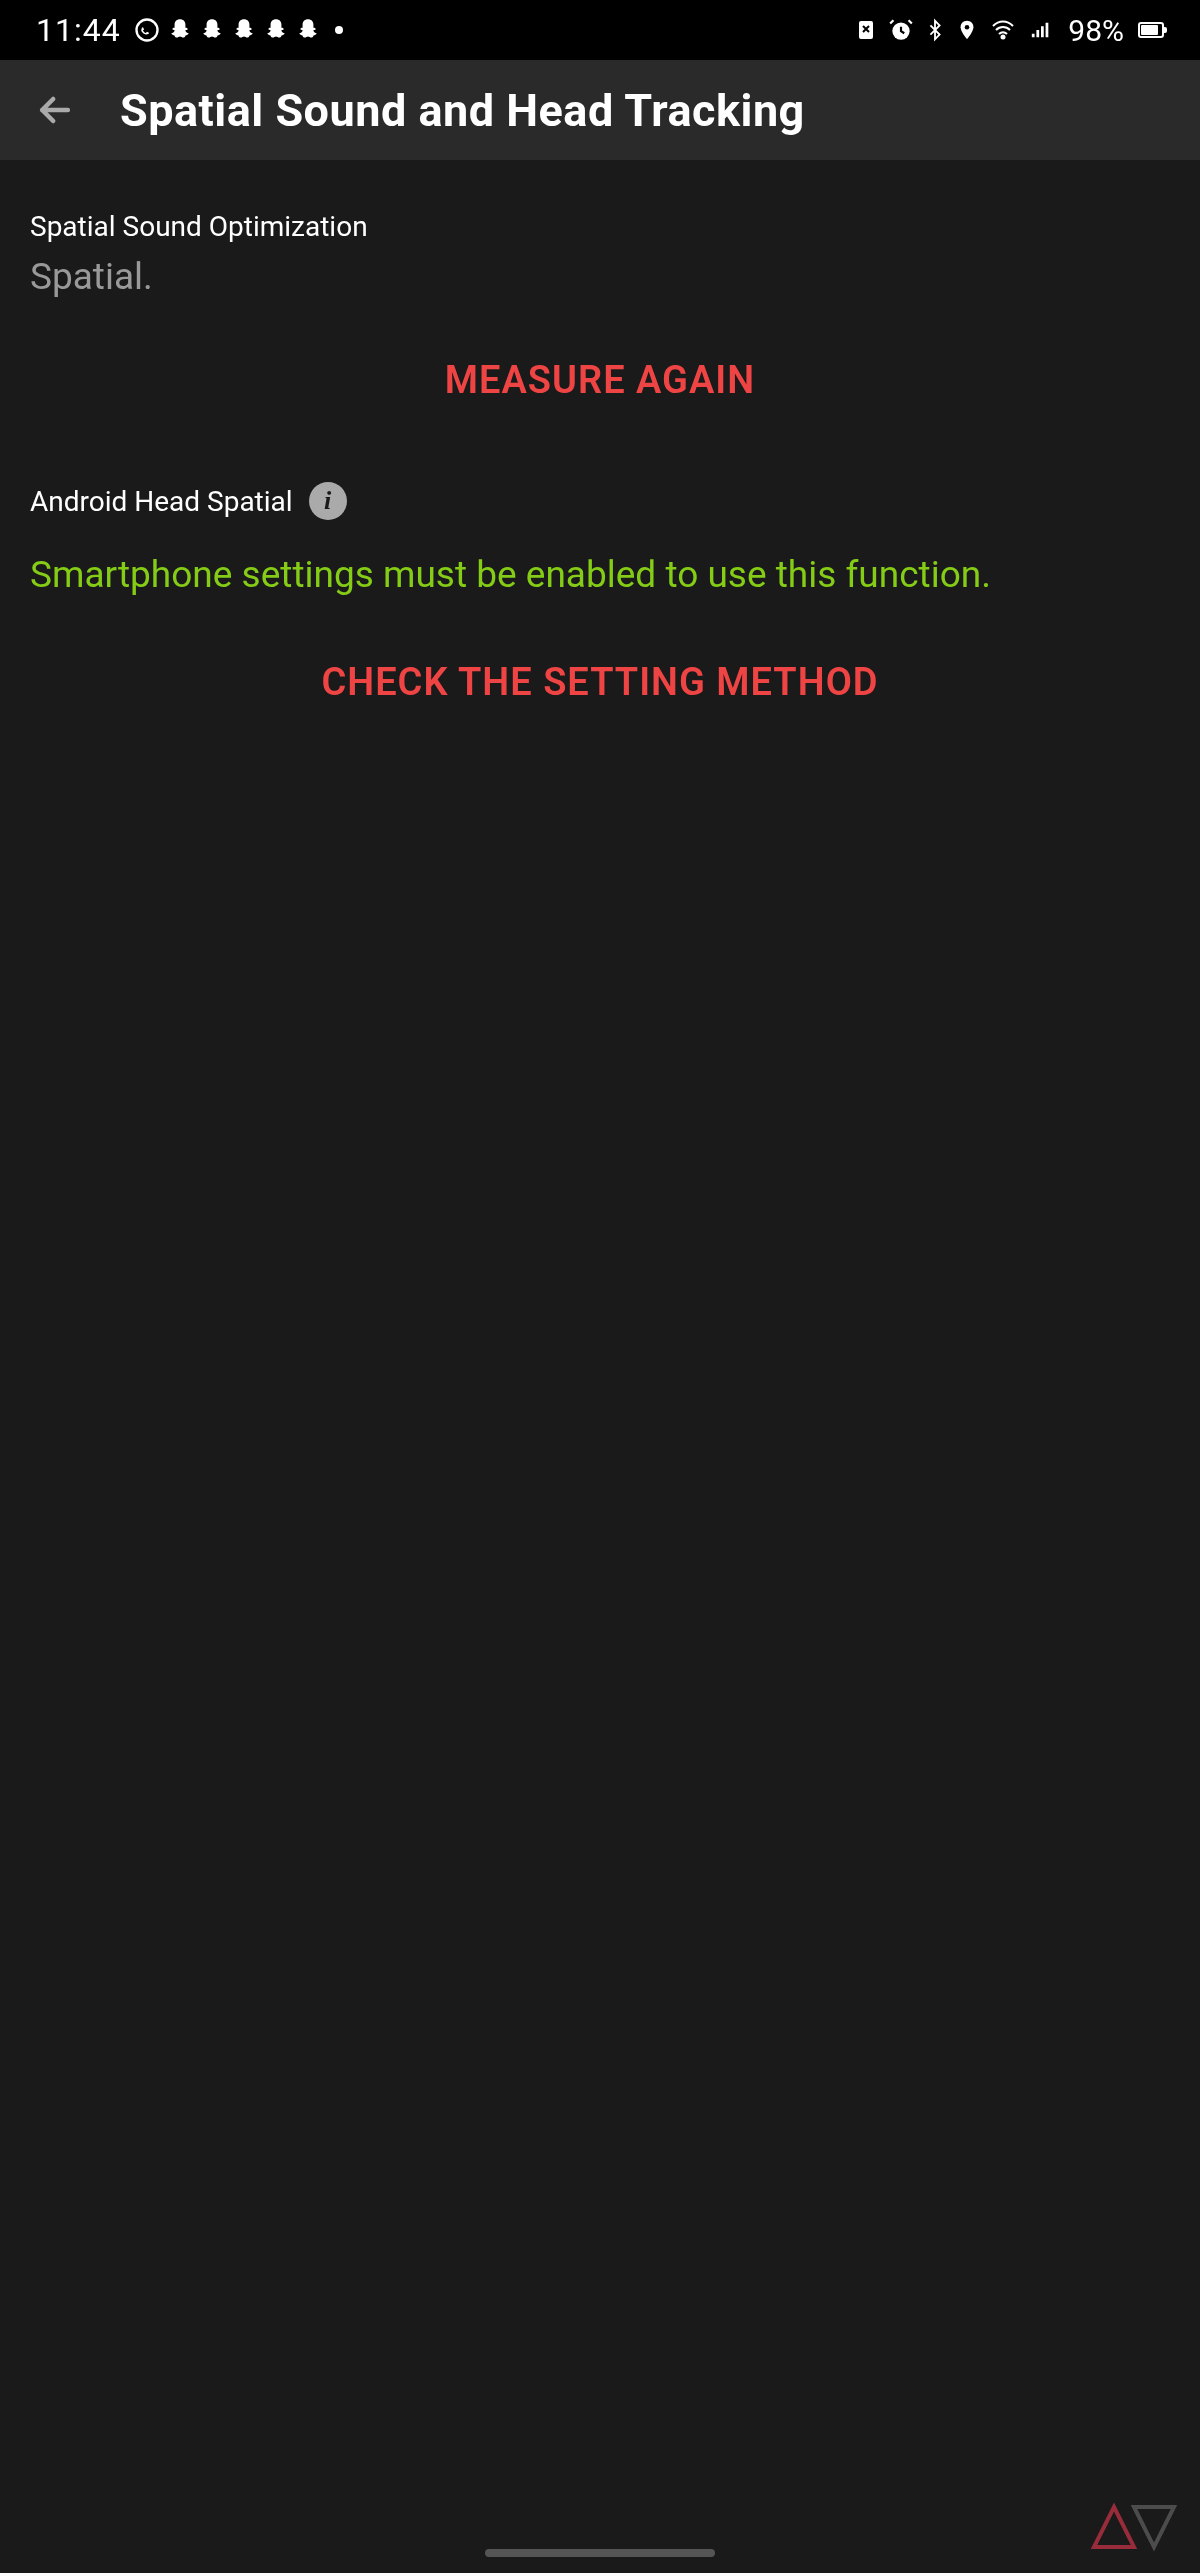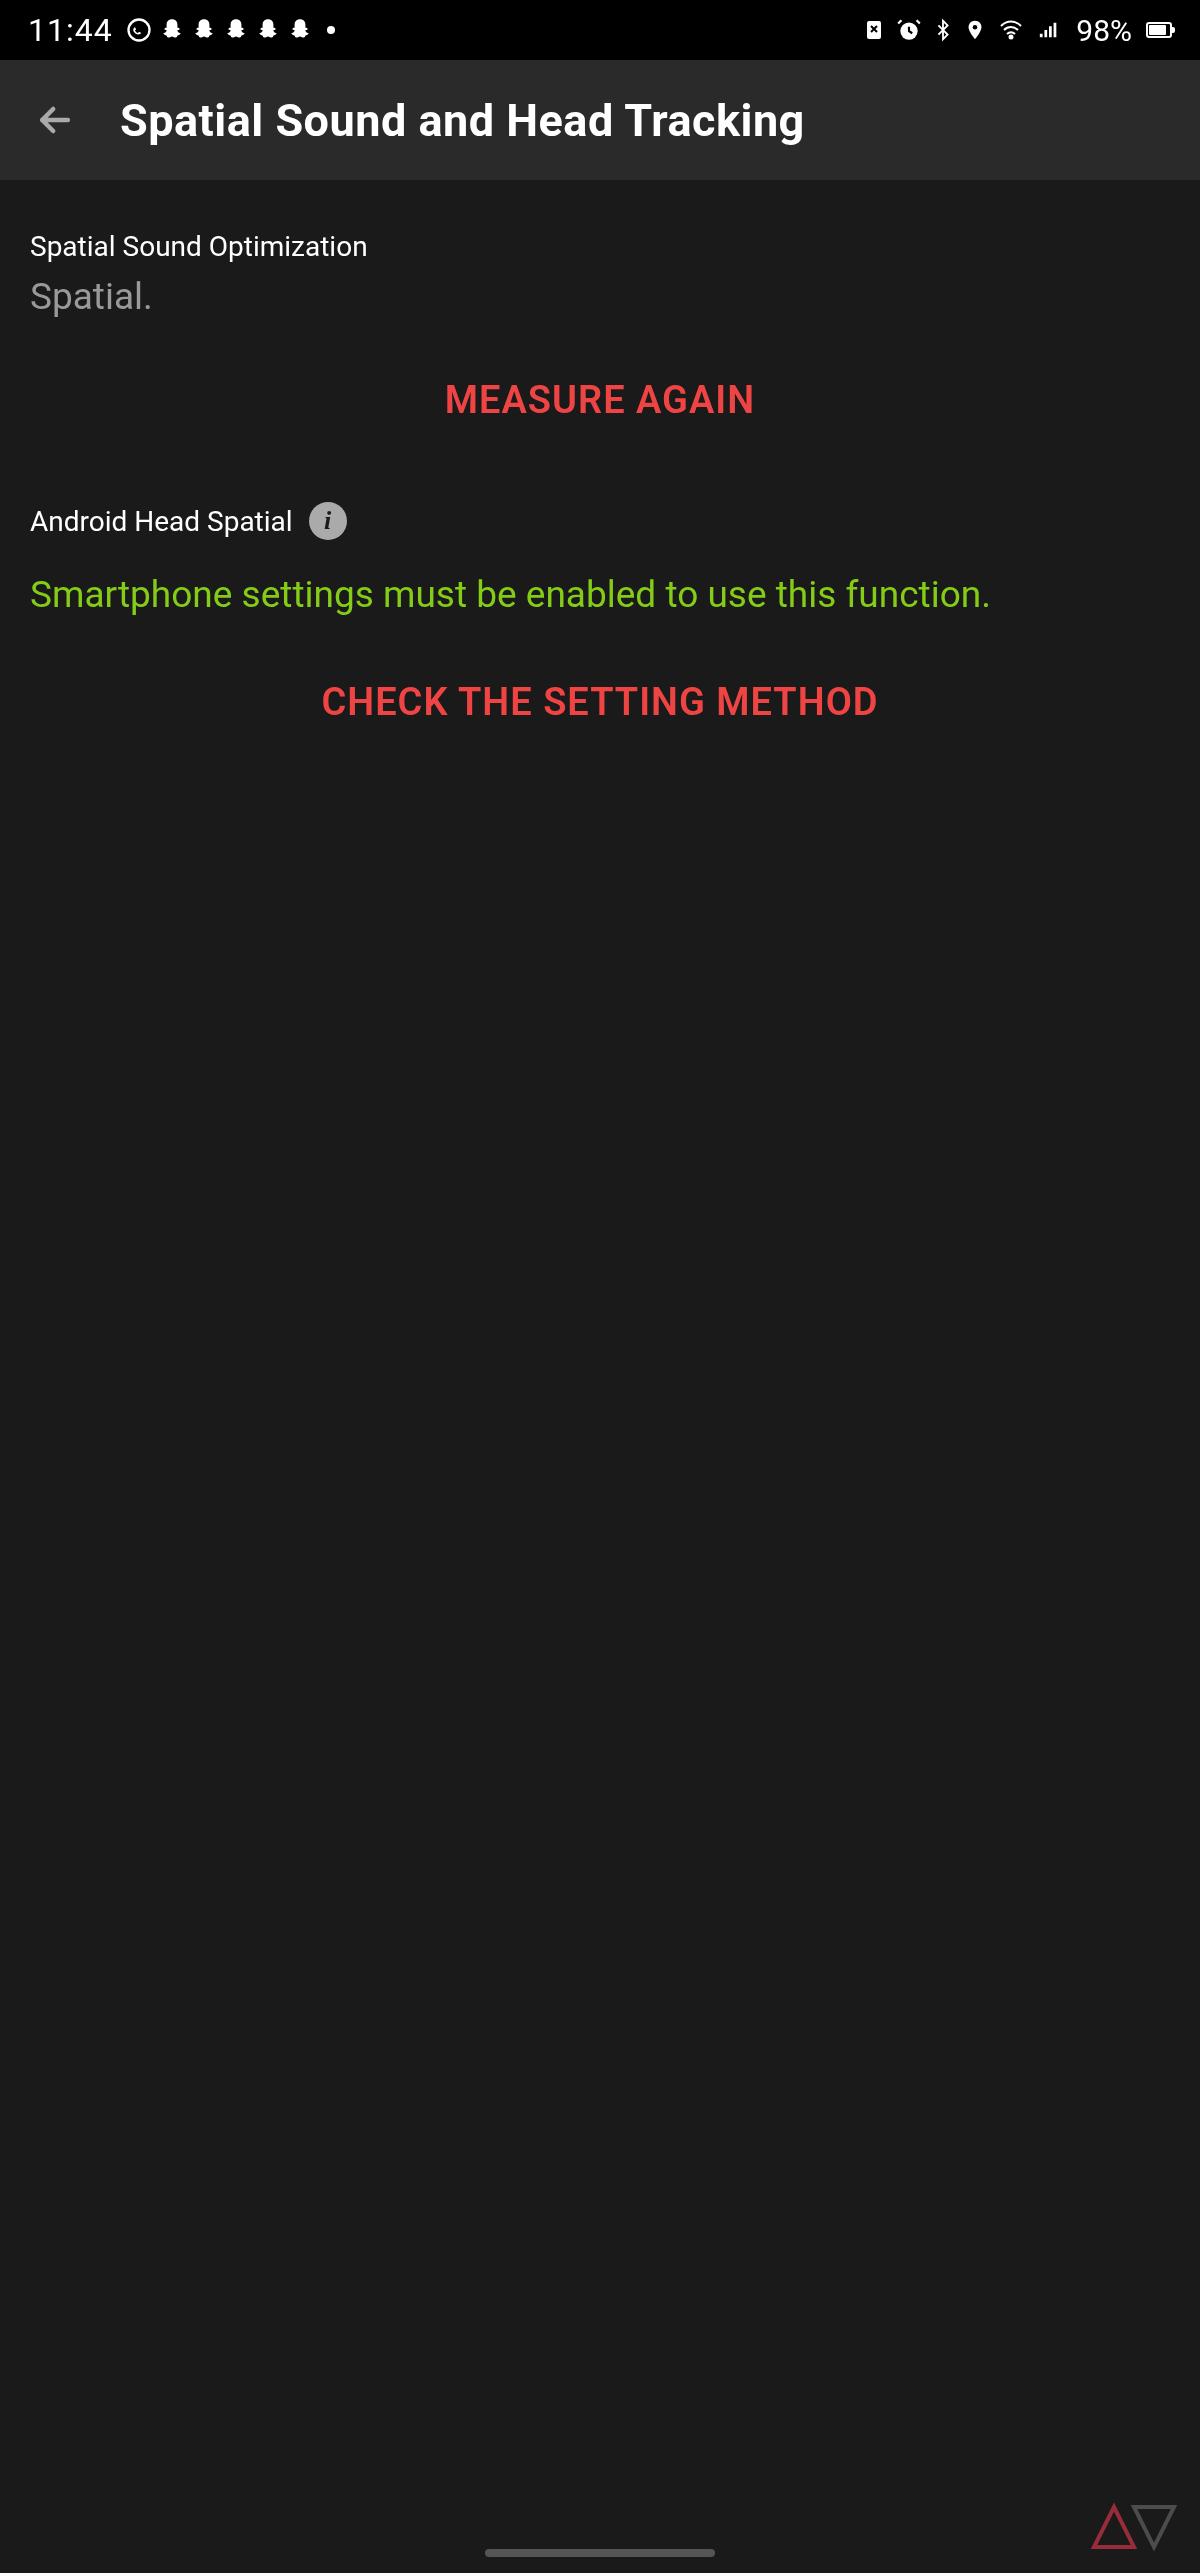--- a/index.html
+++ b/index.html
@@ -13,38 +13,38 @@
     position: relative;
   }
 
   
   .status-bar {
     height: 60px;
     background: #000;
     display: flex;
     align-items: center;
     justify-content: space-between;
-    padding: 0 28px;
+    padding: 0 36px;
     font-size: 30px;
     color: #fff;
   }
   .status-left { display: flex; align-items: center; gap: 12px; }
   .status-right { display: flex; align-items: center; gap: 10px; }
   .status-time { font-size: 32px; font-weight: 400; letter-spacing: 1px; }
   .status-icons { display: flex; gap: 6px; align-items: center; }
   .snap-icon { width: 26px; height: 26px; display: inline-block; }
   .dot { width: 8px; height: 8px; background: #fff; border-radius: 50%; display: inline-block; margin-left: 8px; }
   .battery-text { font-size: 30px; margin-left: 4px; }
   .battery-icon { width: 26px; height: 16px; border: 2px solid #fff; border-radius: 3px; position: relative; display: inline-block; margin-left: 4px; }
   .battery-icon::after { content: ''; position: absolute; right: -5px; top: 3px; width: 3px; height: 6px; background: #fff; border-radius: 0 2px 2px 0; }
   .battery-fill { position: absolute; left: 1px; top: 1px; bottom: 1px; width: 75%; background: #fff; border-radius: 1px; }
 
   
   .app-bar {
-    height: 120px;
+    height: 100px;
     background: #2a2a2a;
     display: flex;
     align-items: center;
     padding: 0 30px;
     gap: 40px;
   }
   .back-btn {
     width: 50px;
     height: 50px;
     display: flex;

